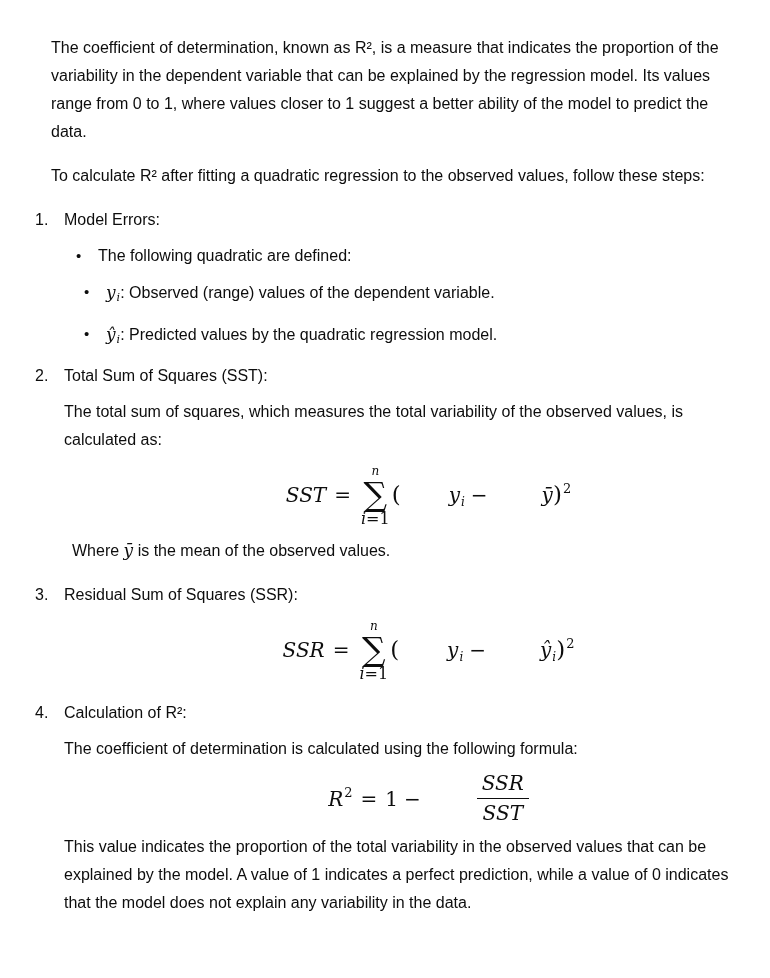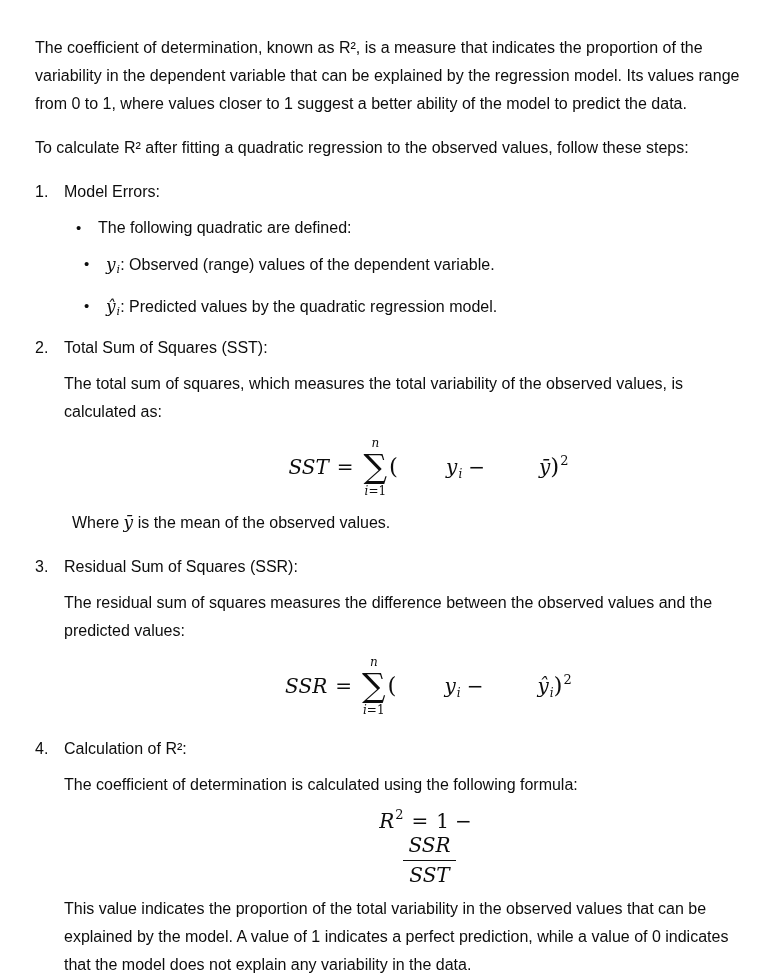--- a/index.html
+++ b/index.html
@@ -18,21 +18,21 @@
     font-size: 16px;
     line-height: 28px;
   }
   .title {
     font-size: 20px;
     line-height: 26px;
     font-weight: 700;
     margin: 4px 0 16px 0;
   }
   .para {
-    margin: 16px 0;
+    margin: 16px 16px;
     max-width: 706px;
   }
   .olist { margin-top: 8px; }
   .li-row {
     display: flex;
     margin-top: 8px;
   }
   .li-marker {
     flex: none;
     width: 29px;
@@ -90,21 +90,21 @@
   .m-sup  { font-size: 13px; font-style: normal; vertical-align: 9px; margin-left: 1px; }
   .m-paren{ font-style: normal; font-size: 23px; }
   .m-sum {
     display: inline-flex;
     flex-direction: column;
     align-items: center;
     margin: 0 2px;
   }
   .m-sum-top { font-size: 12px; font-style: italic; line-height: 14px; }
   .m-sigma   { font-size: 33px; line-height: 34px; font-style: normal; }
-  .m-sum-bot { font-size: 12px; line-height: 14px; }
+  .m-sum-bot { font-size: 16px; line-height: 14px; }
   .m-it-sm { font-style: italic; }
   .m-up-sm { font-style: normal; }
   .m-expr  { white-space: nowrap; }
   .m-frac {
     display: inline-flex;
     flex-direction: column;
     align-items: center;
     text-align: center;
     margin-left: 2px;
   }
@@ -158,40 +158,39 @@
           <span class="m-expr"><span class="m-paren">(</span><span class="m-it">y</span><span class="m-sub">i</span><span class="m-op">−</span><span class="m-it">ȳ</span><span class="m-paren">)</span><span class="m-sup">2</span></span>
         </div>
         <p class="para" style="margin:8px;"><span>Where </span><span class="imath">ȳ</span><span> is the mean of the observed values.</span></p>
       </div>
     </div>
 
     <div class="li-row">
       <span class="li-marker">3.</span>
       <div class="li-content">
         <div class="li-head"><strong>Residual Sum of Squares (SSR)</strong><span>:</span></div>
-        <p class="para" style="margin:8px 0 0;">The residual sum of squares measures the difference between the observed values and the predicted values:</p>
         <div class="formula">
           <span class="m-it">SSR</span>
           <span class="m-rel">=</span>
           <span class="m-sum">
             <span class="m-sum-top">n</span>
             <span class="m-sigma">∑</span>
             <span class="m-sum-bot"><span class="m-it-sm">i</span><span class="m-up-sm">=1</span></span>
           </span>
           <span class="m-expr"><span class="m-paren">(</span><span class="m-it">y</span><span class="m-sub">i</span><span class="m-op">−</span><span class="m-it">ŷ</span><span class="m-sub">i</span><span class="m-paren">)</span><span class="m-sup">2</span></span>
         </div>
       </div>
     </div>
 
     <div class="li-row">
       <span class="li-marker">4.</span>
       <div class="li-content">
         <div class="li-head"><strong>Calculation of R²</strong><span>:</span></div>
         <p class="para" style="margin:8px 0 0;">The coefficient of determination is calculated using the following formula:</p>
-        <div class="formula" style="margin:8px 0;flex-direction:column;">
+        <div class="formula" style="margin:8px 0;">
           <span class="m-expr"><span class="m-it">R</span><span class="m-sup">2</span><span class="m-rel">=</span><span class="m-up">1</span><span class="m-op">−</span></span>
           <span class="m-frac">
             <span class="m-frac-num m-it">SSR</span>
             <span class="m-frac-den m-it">SST</span>
           </span>
         </div>
         <p class="para" style="margin:0;">This value indicates the proportion of the total variability in the observed values that can be explained by the model. A value of 1 indicates a perfect prediction, while a value of 0 indicates that the model does not explain any variability in the data.</p>
       </div>
     </div>
 

